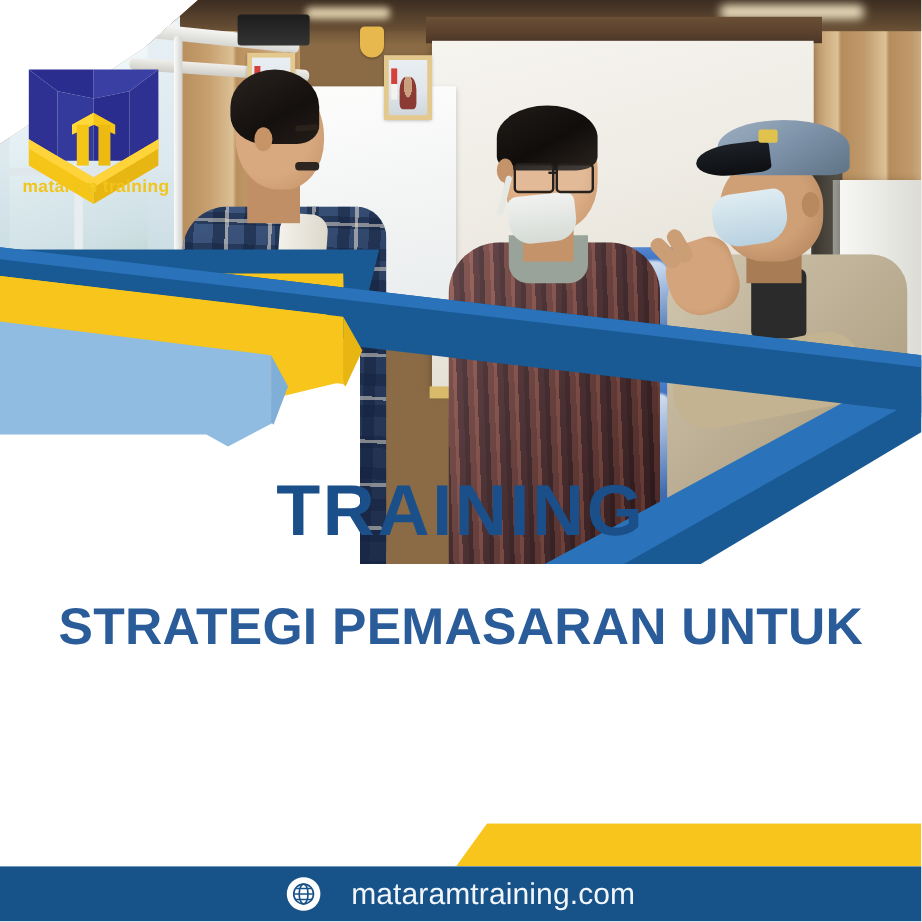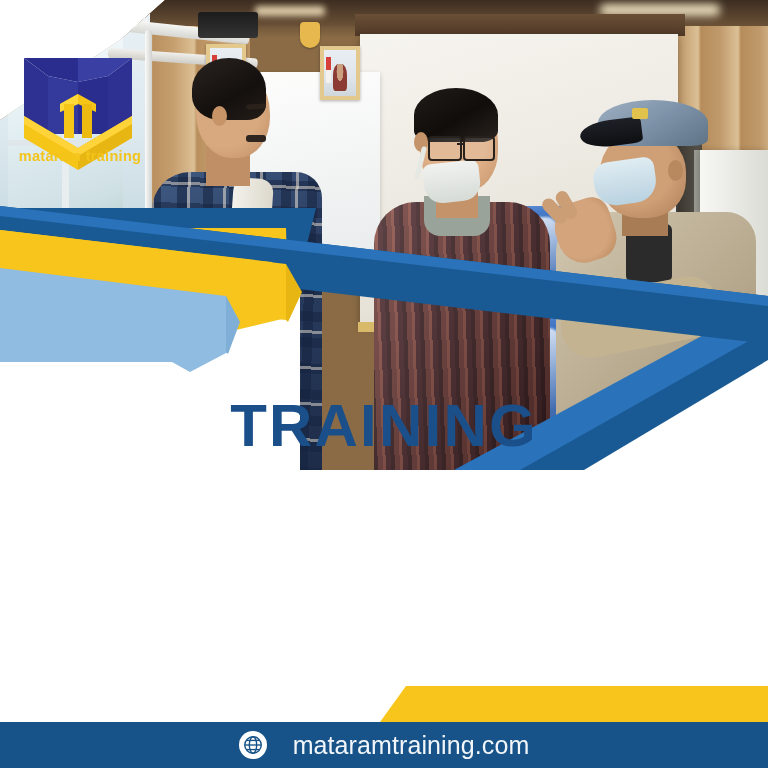--- a/index.html
+++ b/index.html
@@ -629,20 +629,21 @@
 
     <polygon points="10,74 64,106 64,128 10,96" fill="#F5C518"></polygon>
     <polygon points="118,74 64,106 64,128 118,96" fill="#E8B612"></polygon>
     <polygon points="10,74 64,106 118,74 118,82 64,114 10,82" fill="#FFD43B"></polygon>
   </svg>
   <div class="logo-caption">mataram training</div>
 
   <div class="title">TRAINING</div>
 
   <div class="subtitle">
+    <div>STRATEGI PEMASARAN UNTUK</div>
   </div>
 
   <div class="footer-yellow"></div>
 
   <div class="footer-bar">
     <div class="footer-inner">
       <span class="globe-icon">
         <svg width="22" height="22" viewBox="0 0 24 24" fill="none" stroke="#175388" stroke-width="1.5">
           <circle cx="12" cy="12" r="9"></circle>
           <ellipse cx="12" cy="12" rx="4" ry="9"></ellipse>

